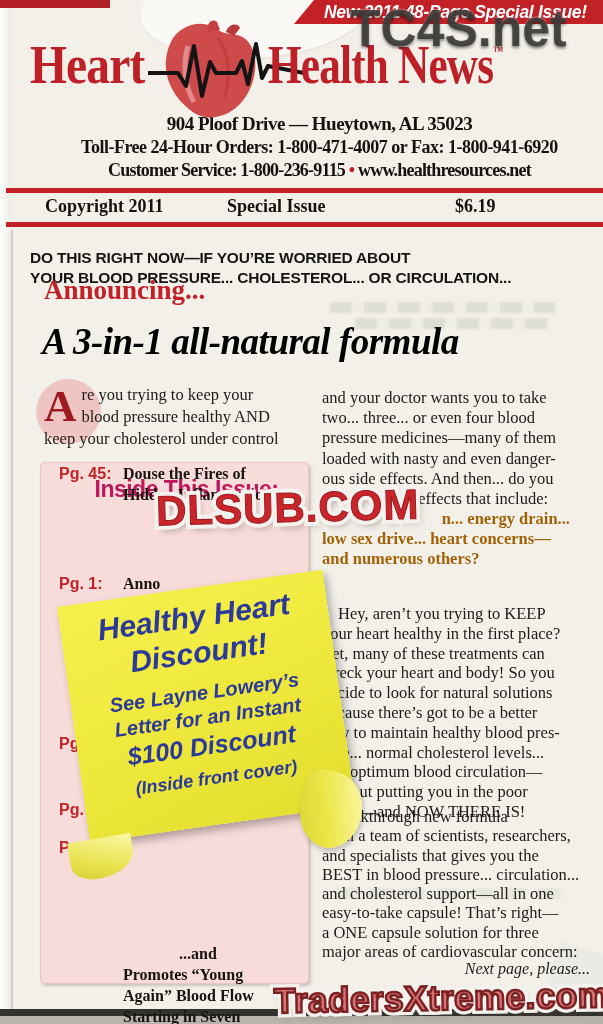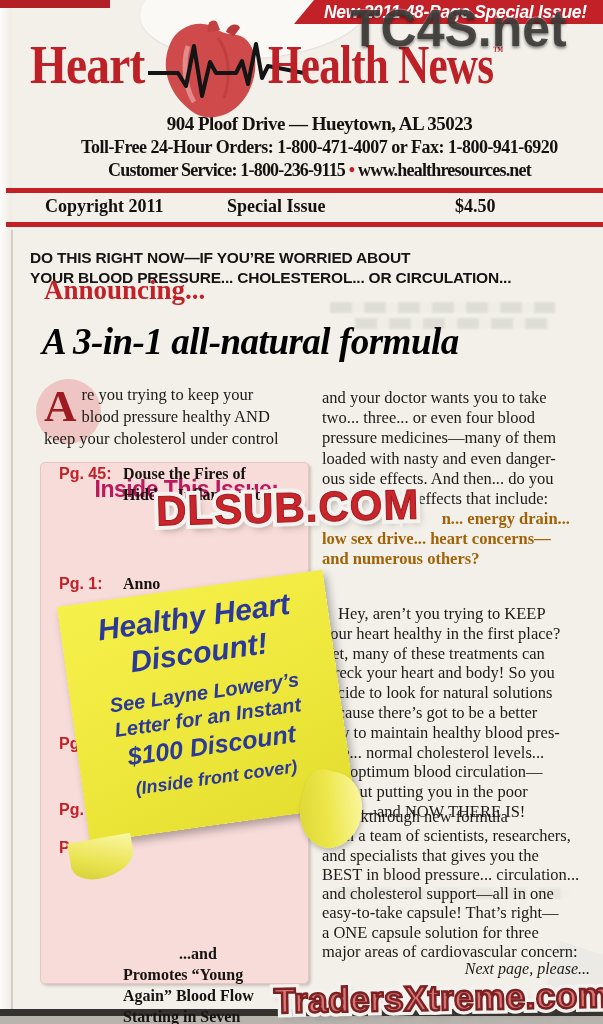--- a/index.html
+++ b/index.html
@@ -102,21 +102,21 @@
   </div>
   <div class="abs title word-health"><span>Health News</span><span class="tm">™</span></div>
 
   <div class="abs addr addr1">904 Ploof Drive — Hueytown, AL 35023</div>
   <div class="abs addr addr2">Toll-Free 24-Hour Orders: 1-800-471-4007 or Fax: 1-800-941-6920</div>
   <div class="abs addr addr3"><span>Customer Service: 1-800-236-9115</span> <span class="dot">•</span> <span>www.healthresources.net</span></div>
 
   <div class="abs bar bar1"></div>
   <div class="abs info info-copy">Copyright 2011</div>
   <div class="abs info info-issue">Special Issue</div>
-  <div class="abs info info-price">$4.50</div>
+  <div class="abs info info-price">$6.19</div>
   <div class="abs bar bar2"></div>
 
   <div class="abs kicker">DO THIS RIGHT NOW—IF YOU’RE WORRIED ABOUT
 YOUR BLOOD PRESSURE... CHOLESTEROL... OR CIRCULATION...</div>
   <div class="abs announcing">Announcing...</div>
   <div class="abs bigtitle">A 3-in-1 all-natural formula</div>
 
   <div class="abs bleed" style="left:330px;top:302px;width:225px;"></div>
   <div class="abs bleed" style="left:355px;top:318px;width:195px;"></div>
   <div class="abs bleed" style="left:150px;top:470px;width:150px;"></div>

